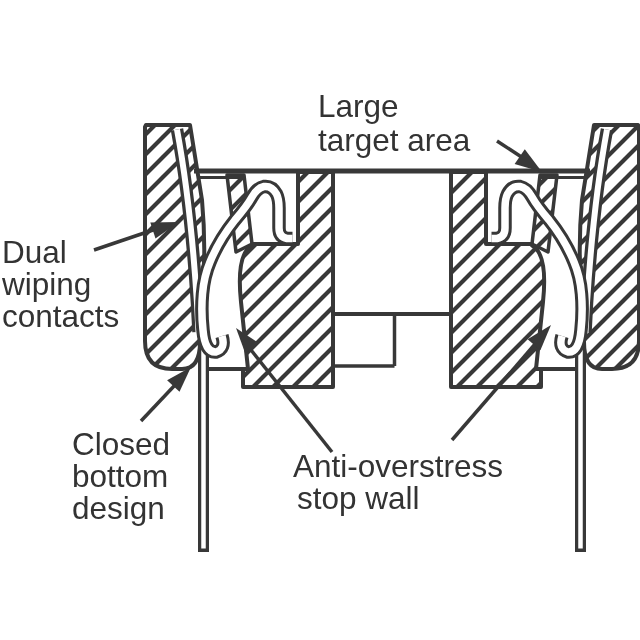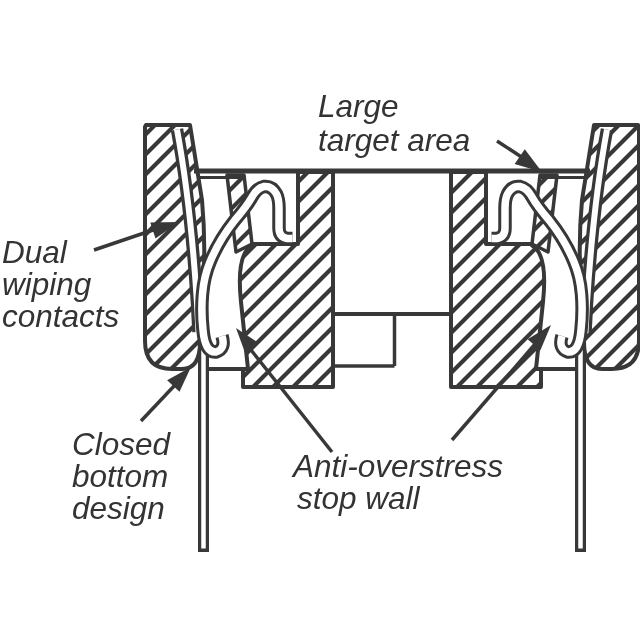--- a/index.html
+++ b/index.html
@@ -1,17 +1,17 @@
 <!DOCTYPE html>
 <html><head>
 <meta charset="utf-8">
 <style>
   html,body{margin:0;padding:0;background:#ffffff;}
   body{width:640px;height:640px;font-family:"Liberation Sans",sans-serif;}
-  #stage{width:568px;height:640px;position:relative;font-style:italic;}
+  #stage{width:568px;height:640px;position:relative;}
   svg{display:block;}
   text{fill:#333333;font-family:"Liberation Sans",sans-serif;font-size:31.5px;}
 </style>
 </head>
 <body>
 
 <div id="stage">
 <svg width="640" height="640" viewBox="0 0 640 640">
   <defs>
     <pattern id="hA" width="20" height="20" patternUnits="userSpaceOnUse">

